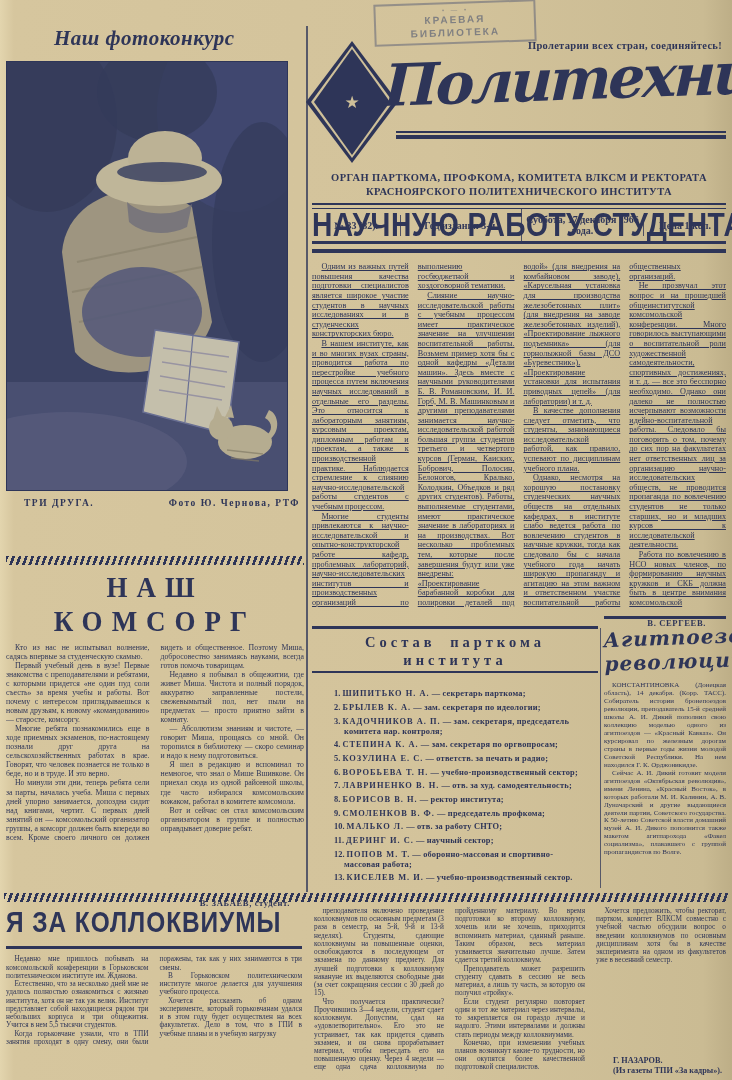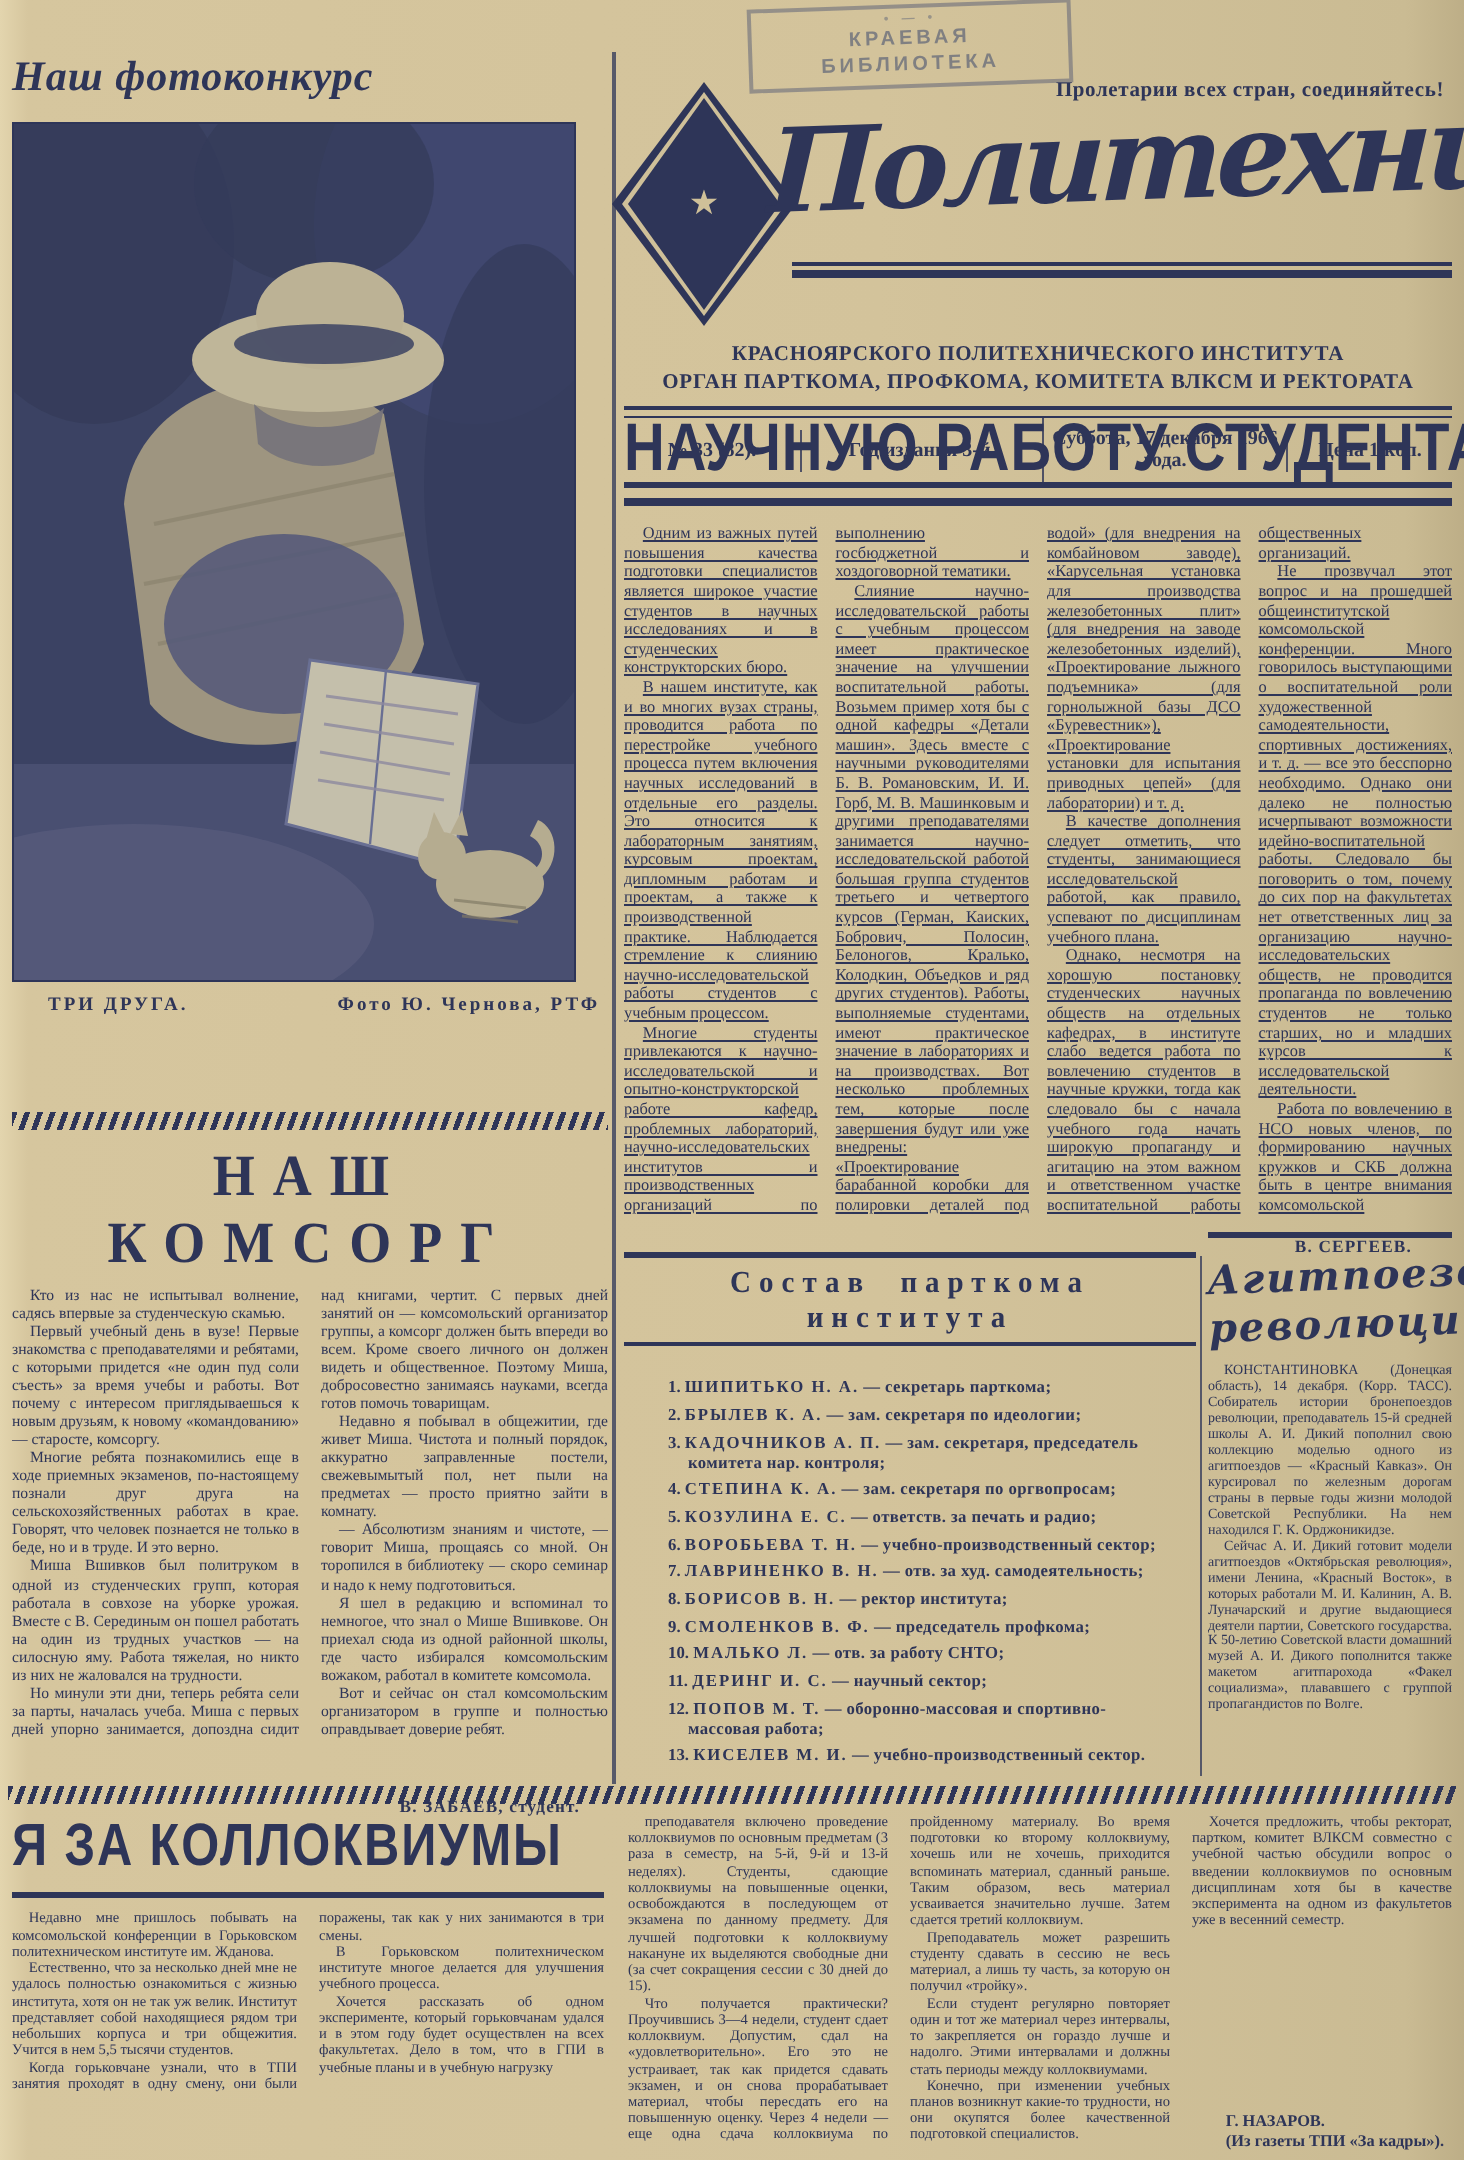--- a/index.html
+++ b/index.html
@@ -5,21 +5,21 @@
   html,body{margin:0;padding:0;}
   body{width:732px;height:1080px;overflow:hidden;background:#b9ab85;}
   .page{position:relative;width:732px;height:1080px;
     background:linear-gradient(90deg,#e3d5ae 0,#d6c69e 14px,#d3c39b 60%,#cabb93 96%,#bdae87 100%);
     font-family:"Liberation Serif","DejaVu Serif",serif;color:#2e3558;}
   [data-interactable]{cursor:default;}
 
   
   .left-strip{position:absolute;left:6px;top:26px;width:298px;}
   .rubric-row{display:flex;align-items:flex-start;}
-  .rubric{font-style:italic;font-weight:bold;font-size:21px;white-space:nowrap;letter-spacing:.5px;}
+  .rubric{font-style:italic;font-weight:bold;font-size:21px;white-space:nowrap;letter-spacing:.5px;margin-left:48px;}
   .rubric-lines{flex:1;margin:9px 2px 0 10px;}
   .rl1{height:3px;margin-bottom:3px;}
   .rl2{height:3px;width:92%;margin-left:8%;}
   .photo-frame{margin-top:10px;width:280px;height:428px;border:1px solid #2e3558;background:#3c4363;overflow:hidden;}
   .caption-row{display:flex;justify-content:space-between;margin-top:7px;padding:0 4px 0 18px;
     font-size:9.5px;font-weight:bold;letter-spacing:1.5px;}
 
   
   .hatch{height:9px;background:repeating-linear-gradient(110deg,#2e3558 0 2.6px,rgba(0,0,0,0) 2.6px 6px);}
 
@@ -154,21 +154,20 @@
     </div>
   </div>
 
   <div class="komsorg" data-interactable="false">
     <div class="hatch" data-interactable="false"></div>
     <h2 data-interactable="false">НАШ КОМСОРГ</h2>
     <div class="kbody article-body" data-interactable="false">
         <p data-interactable="false">Кто из нас не испытывал волнение, садясь впервые за студенческую скамью.</p>
         <p data-interactable="false">Первый учебный день в вузе! Первые знакомства с преподавателями и ребятами, с которыми придется «не один пуд соли съесть» за время учебы и работы. Вот почему с интересом приглядываешься к новым друзьям, к новому «командованию» — старосте, комсоргу.</p>
         <p data-interactable="false">Многие ребята познакомились еще в ходе приемных экзаменов, по-настоящему познали друг друга на сельскохозяйственных работах в крае. Говорят, что человек познается не только в беде, но и в труде. И это верно.</p>
-        <p data-interactable="false">Миша Вшивков был политруком в одной из студенческих групп, которая работала в совхозе на уборке урожая. Вместе с В. Серединым он пошел работать на один из трудных участков — на силосную яму. Работа тяжелая, но никто из них не жаловался на трудности.</p>
         <p data-interactable="false">Но минули эти дни, теперь ребята сели за парты, началась учеба. Миша с первых дней упорно занимается, допоздна сидит над книгами, чертит. С первых дней занятий он — комсомольский организатор группы, а комсорг должен быть впереди во всем. Кроме своего личного он должен видеть и общественное. Поэтому Миша, добросовестно занимаясь науками, всегда готов помочь товарищам.</p>
         <p data-interactable="false">Недавно я побывал в общежитии, где живет Миша. Чистота и полный порядок, аккуратно заправленные постели, свежевымытый пол, нет пыли на предметах — просто приятно зайти в комнату.</p>
         <p data-interactable="false">— Абсолютизм знаниям и чистоте, — говорит Миша, прощаясь со мной. Он торопился в библиотеку — скоро семинар и надо к нему подготовиться.</p>
         <p data-interactable="false">Я шел в редакцию и вспоминал то немногое, что знал о Мише Вшивкове. Он приехал сюда из одной районной школы, где часто избирался комсомольским вожаком, работал в комитете комсомола.</p>
         <p data-interactable="false">Вот и сейчас он стал комсомольским организатором в группе и полностью оправдывает доверие ребят.</p>
       </div>
     <div class="sig ksig" data-interactable="false">В. ЗАБАЕВ, студент.</div>
   </div>
 
   <div class="vline-left" data-interactable="false"></div>
@@ -189,22 +188,22 @@
           </div>
         </div>
       </div>
       <div class="mast-title" data-interactable="false">Политехник</div>
       <div class="title-rules" data-interactable="false">
         <div class="tr1"></div>
           <div class="tr2"></div>
       </div>
     </div>
     <div class="organ" data-interactable="false">
+      <div data-interactable="false">ОРГАН ПАРТКОМА, ПРОФКОМА, КОМИТЕТА ВЛКСМ  И  РЕКТОРАТА</div>
       <div data-interactable="false">КРАСНОЯРСКОГО ПОЛИТЕХНИЧЕСКОГО ИНСТИТУТА</div>
-      <div data-interactable="false">ОРГАН ПАРТКОМА, ПРОФКОМА, КОМИТЕТА ВЛКСМ  И  РЕКТОРАТА</div>
     </div>
     <div class="organ-rule" data-interactable="false"></div>
     <div class="info-bar" data-interactable="false">
       <div class="ib1" data-interactable="false">№ 33 (82).</div>
       <div class="ib2" data-interactable="false">Год издания 3-й.</div>
       <div class="ib3" data-interactable="false">Суббота, 17 декабря 1966 года.</div>
       <div class="ib4" data-interactable="false">Цена 1 коп.</div>
     </div>
   </div>
 

